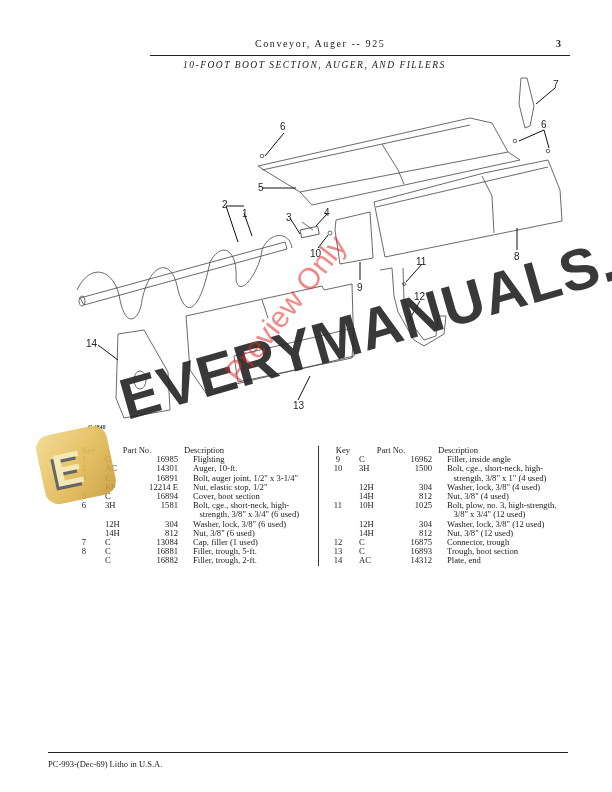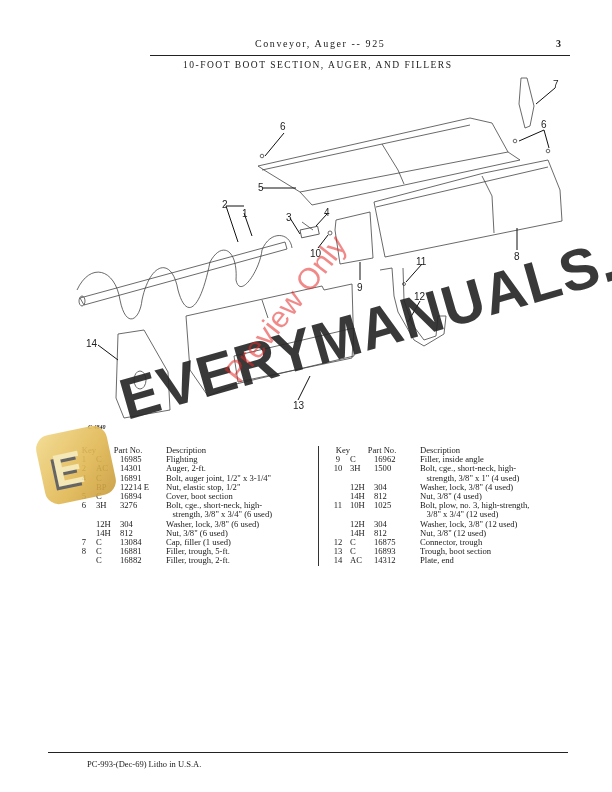--- a/index.html
+++ b/index.html
@@ -1,38 +1,38 @@
 <!DOCTYPE html>
 <html><head>
 <meta charset="utf-8">
 <style>
   html, body { margin: 0; padding: 0; background: #ffffff; }
   body { width: 612px; height: 792px; position: relative; overflow: hidden;
          font-family: "DejaVu Serif", "Liberation Serif", serif; color: #1a1a1a; }
   .header-title { position: absolute; left: 255px; top: 38px; font-size: 10px; letter-spacing: 1.6px; font-family: "Liberation Serif", serif; }
   .page-number { position: absolute; left: 556px; top: 38px; font-size: 10px; font-weight: bold; font-family: "Liberation Serif", serif; }
   .header-rule { position: absolute; left: 150px; top: 55px; width: 420px; height: 0; border-top: 1.3px solid #222; }
-  .section-title { position: absolute; left: 183px; top: 60px; font-size: 9.5px; letter-spacing: 1.5px; font-family: "Liberation Serif", serif; }
+  .section-title { position: absolute; left: 183px; top: 60px; font-size: 9.5px; letter-spacing: 1.5px; font-family: "Liberation Serif", serif; font-style: italic; }
   .diagram { position: absolute; left: 0; top: 70px; width: 612px; height: 370px; }
   .callout { position: absolute; font-size: 10px; font-family: "Liberation Sans", sans-serif; color: #222; }
   .fig-id { position: absolute; left: 88px; top: 424px; font-size: 6px; font-style: italic; font-weight: bold; font-family: "Liberation Serif", serif; }
   .parts-table { position: absolute; top: 446px; font-size: 8.6px; line-height: 9.2px; font-family: "Liberation Serif", serif; }
   .parts-left { left: 72px; width: 240px; }
   .parts-right { left: 326px; width: 250px; }
   .col-divider { position: absolute; left: 318px; top: 446px; width: 0; height: 120px; border-left: 1px solid #333; }
-  .trow { display: flex; }
+  .trow { display: flex; gap: 9px; }
   .c-key { width: 24px; text-align: center; }
   .c-pre { width: 24px; }
-  .c-num { width: 40px; text-align: left; padding-right: 6px; }
+  .c-num { width: 40px; text-align: right; padding-right: 6px; }
   .c-desc { flex: 1; white-space: pre; }
   .thead .c-key { text-align: right; }
   .thead .c-part { width: 64px; text-align: center; padding-right: 6px; }
   .thead .c-desc { }
   .footer-rule { position: absolute; left: 48px; top: 752px; width: 520px; border-top: 1.3px solid #222; }
-  .footer-text { position: absolute; left: 48px; top: 759px; font-size: 8.5px; font-family: "Liberation Serif", serif; margin-left: 39px; }
+  .footer-text { position: absolute; left: 48px; top: 759px; font-size: 8.5px; font-family: "Liberation Serif", serif; }
   .wm-main { position: absolute; left: 112px; top: 368px; font-family: "Liberation Sans", sans-serif; font-weight: bold;
              font-size: 58px; letter-spacing: 1px; color: rgba(40,40,40,0.92); transform: rotate(-16deg); transform-origin: left top; white-space: nowrap; }
   .wm-preview { position: absolute; left: 218px; top: 368px; font-family: "Liberation Sans", sans-serif; font-size: 30px;
                 color: rgba(230,40,40,0.55); transform: rotate(-52deg); transform-origin: left top; white-space: nowrap; }
   .wm-logo { position: absolute; left: 40px; top: 430px; width: 72px; height: 70px; border-radius: 14px;
              background: linear-gradient(135deg, #f2d98a 0%, #e0b650 60%, #c79a3a 100%); opacity: 0.9; transform: rotate(-12deg); }
   .wm-logo-glyph { position: absolute; left: 12px; top: 10px; font-family: "Liberation Sans", sans-serif; font-weight: bold; font-size: 46px;
                    color: #f4e6b0; text-shadow: -3px 3px 0 #555; }
 </style>
 </head>
@@ -146,21 +146,21 @@
     <div class="trow">
         <span class="c-key">1</span>
         <span class="c-pre">C</span>
         <span class="c-num">16985</span>
         <span class="c-desc">Flighting</span>
       </div>
     <div class="trow">
         <span class="c-key">2</span>
         <span class="c-pre">AC</span>
         <span class="c-num">14301</span>
-        <span class="c-desc">Auger, 2-ft.</span>
+        <span class="c-desc">Auger, 10-ft.</span>
       </div>
     <div class="trow">
         <span class="c-key">4</span>
         <span class="c-pre">C</span>
         <span class="c-num">16891</span>
         <span class="c-desc">Bolt, auger joint, 1/2" x 3-1/4"</span>
       </div>
     <div class="trow">
         <span class="c-key"></span>
         <span class="c-pre">BP</span>
@@ -169,21 +169,21 @@
       </div>
     <div class="trow">
         <span class="c-key">5</span>
         <span class="c-pre">C</span>
         <span class="c-num">16894</span>
         <span class="c-desc">Cover, boot section</span>
       </div>
     <div class="trow">
         <span class="c-key">6</span>
         <span class="c-pre">3H</span>
-        <span class="c-num">3276</span>
+        <span class="c-num">1581</span>
         <span class="c-desc">Bolt, cge., short-neck, high-</span>
       </div>
     <div class="trow">
         <span class="c-key"></span>
         <span class="c-pre"></span>
         <span class="c-num"></span>
         <span class="c-desc">   strength, 3/8" x 3/4" (6 used)</span>
       </div>
     <div class="trow">
         <span class="c-key"></span>

